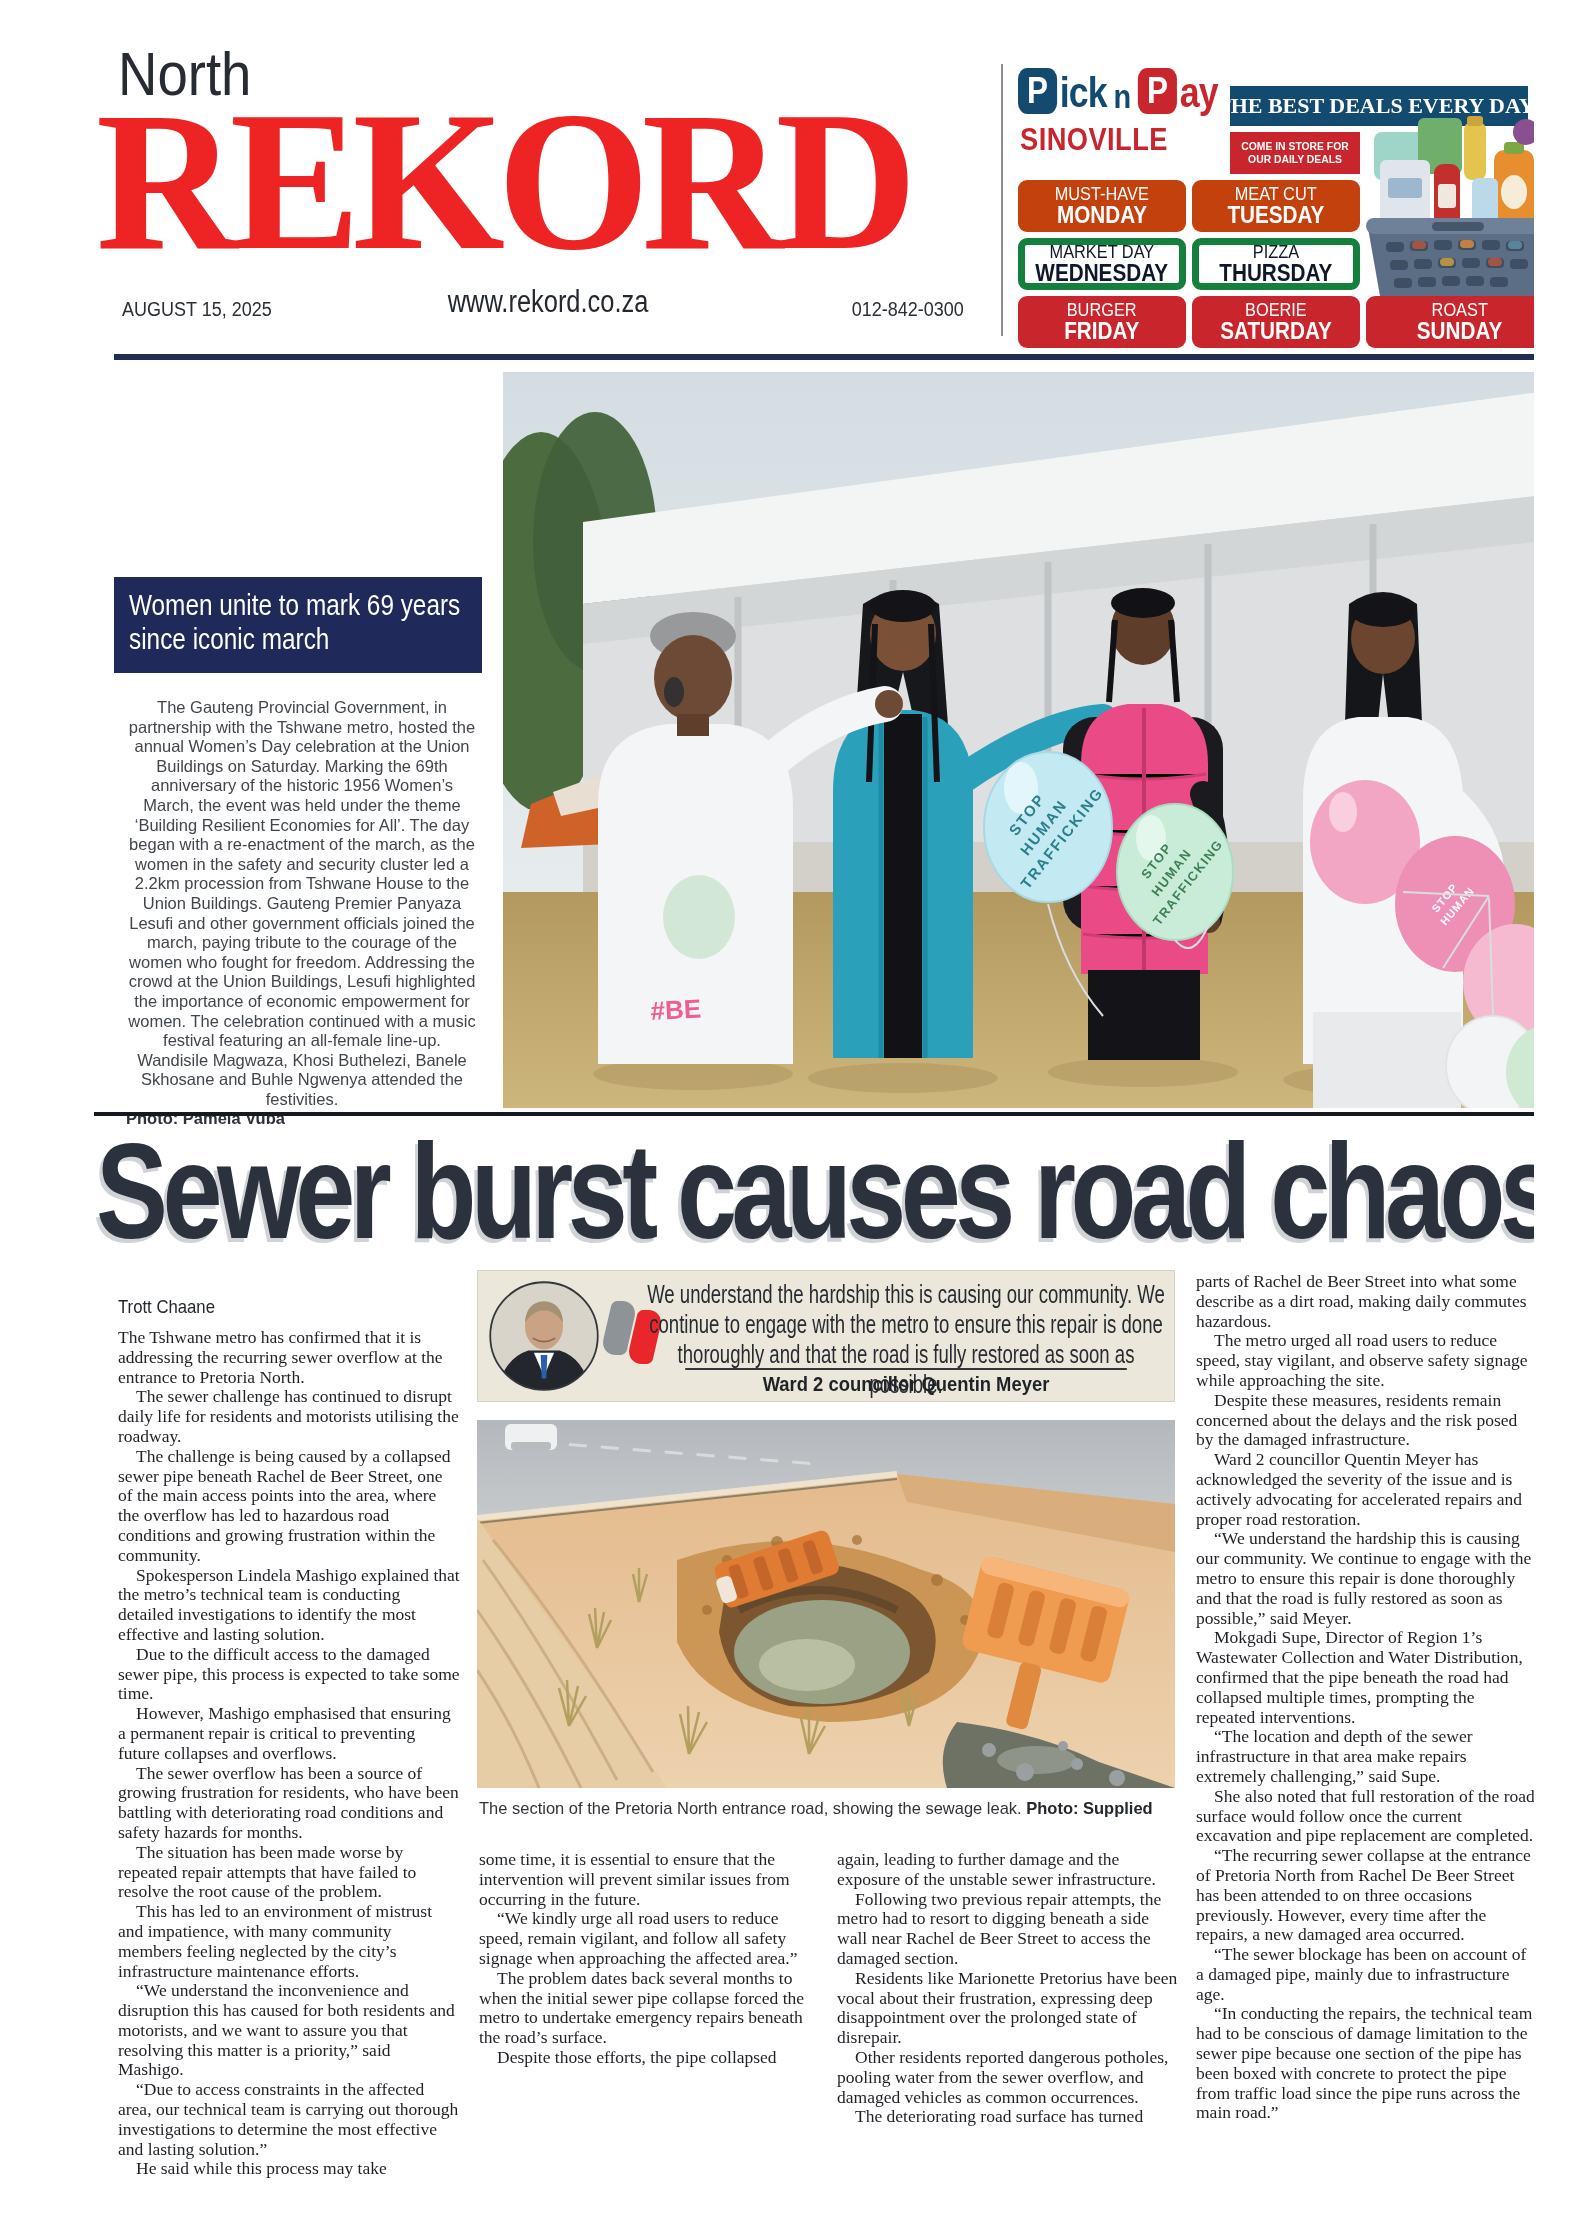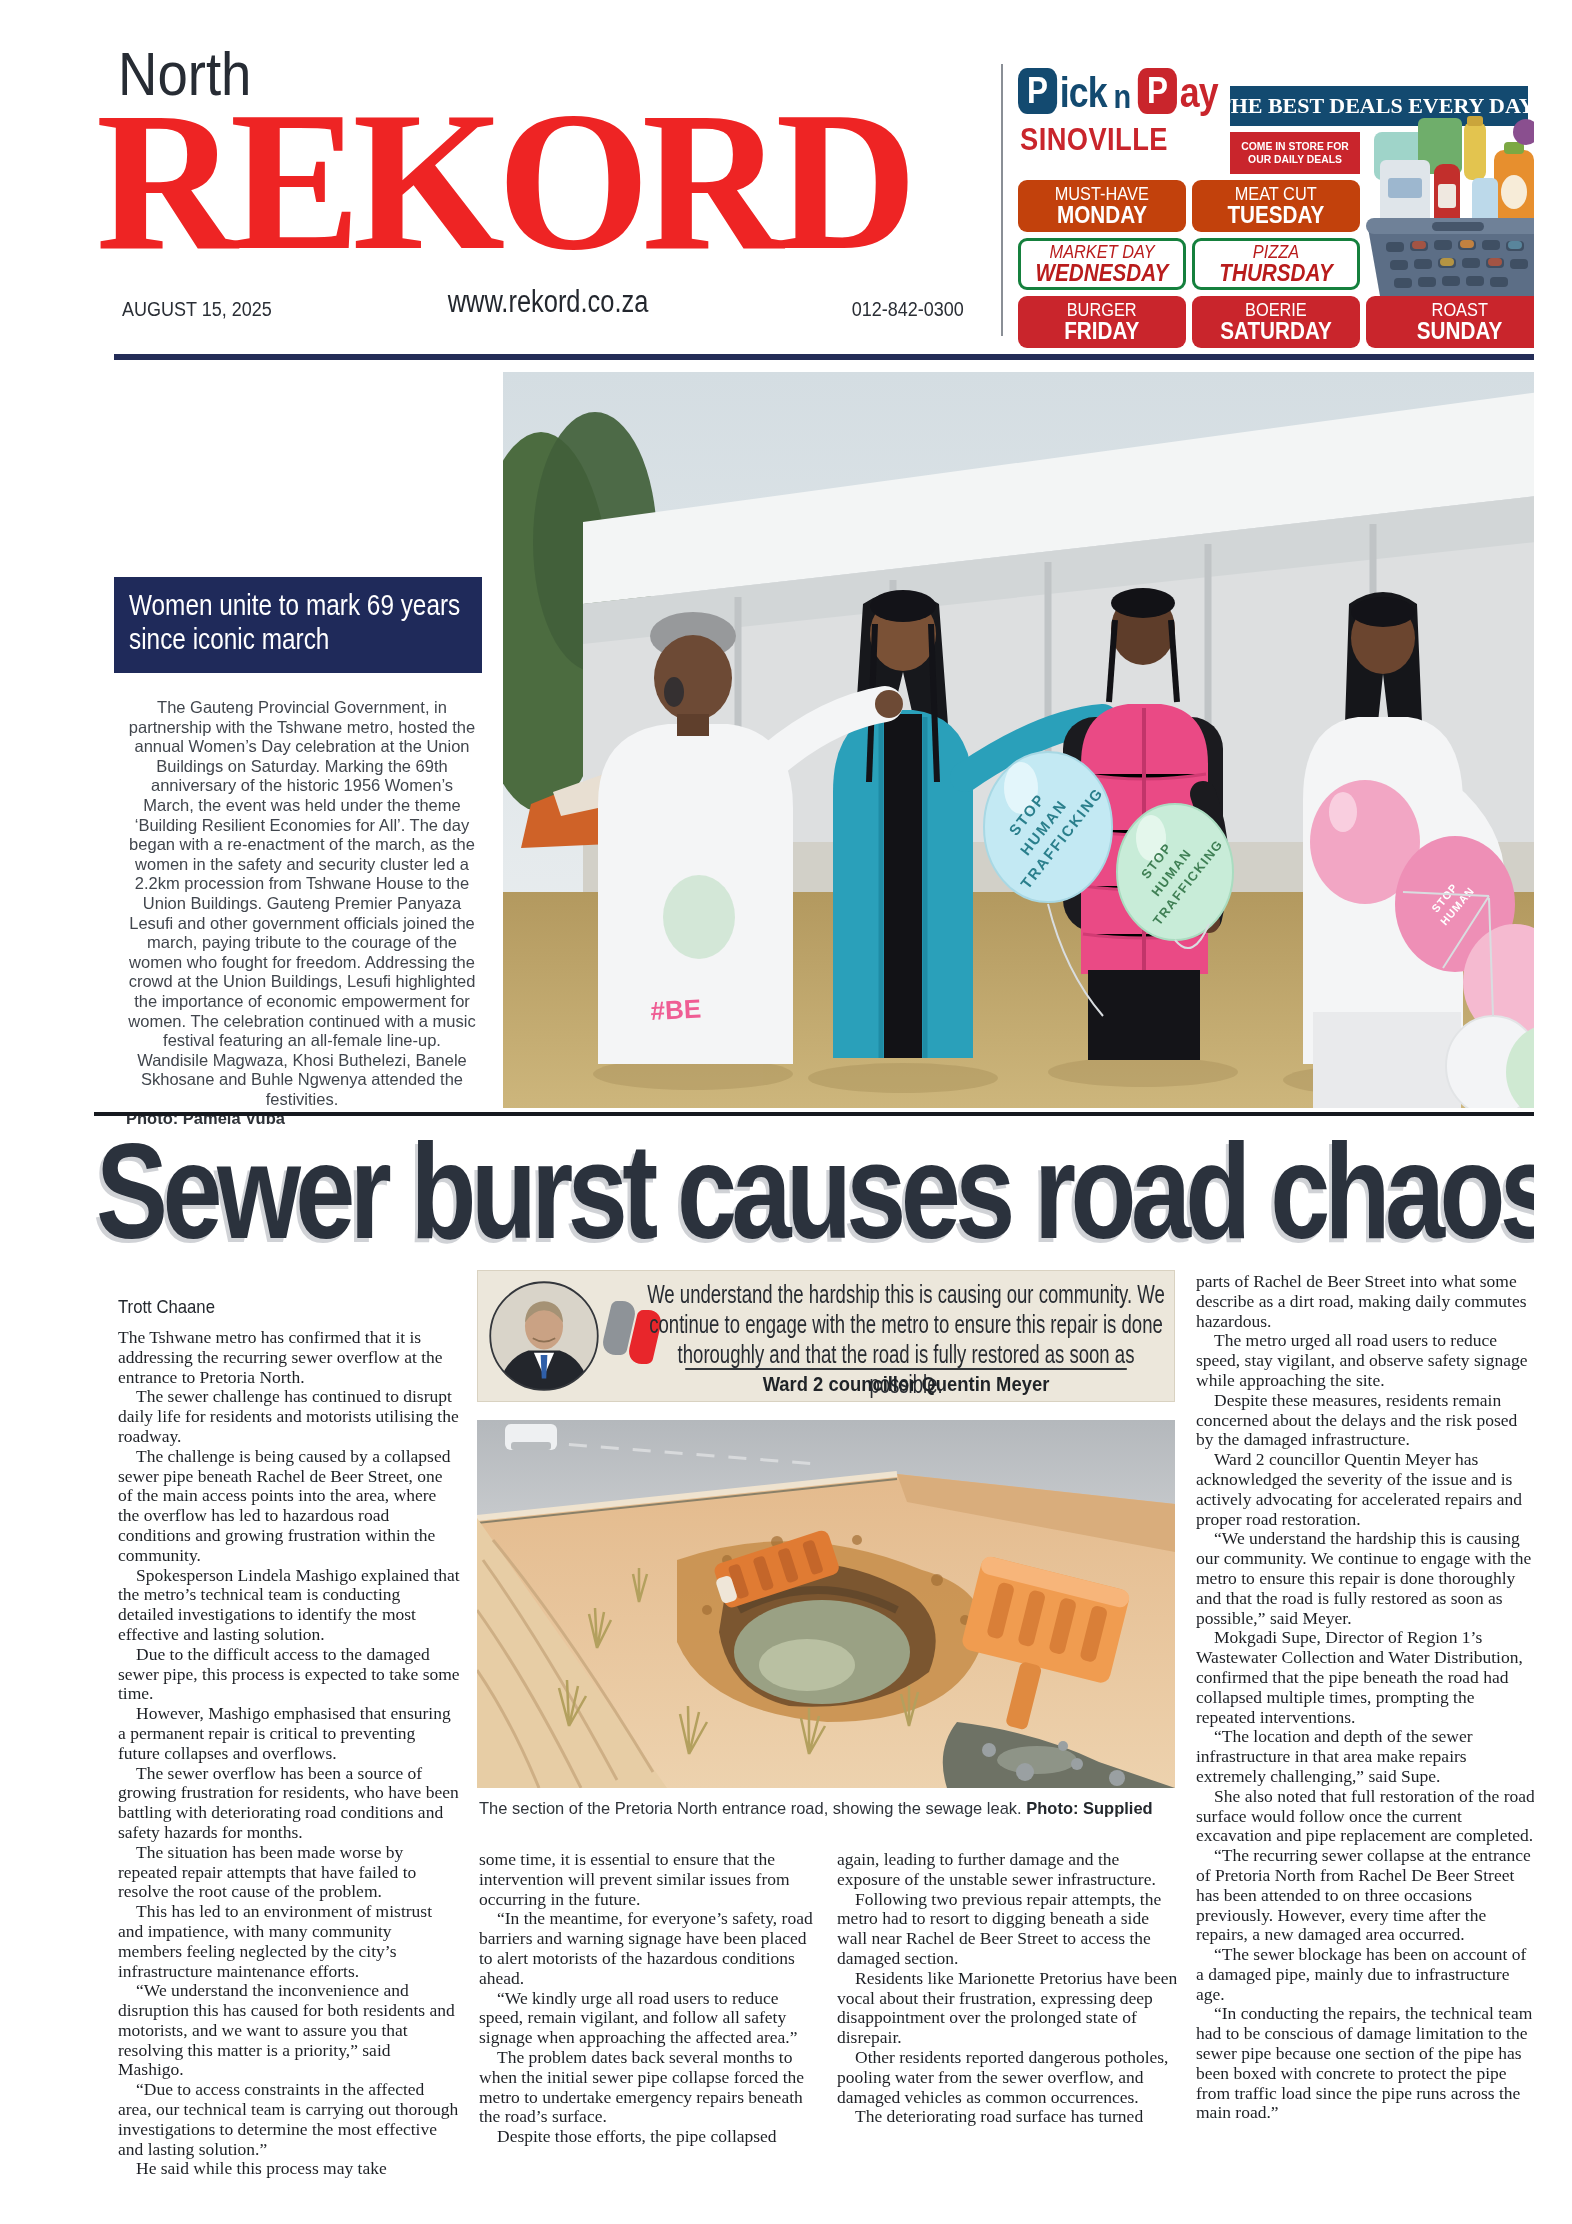--- a/index.html
+++ b/index.html
@@ -41,21 +41,21 @@
           display:flex;align-items:center;justify-content:center;text-align:center;}
   .subbox .inner{width:142px;font-size:11.5px;font-weight:700;line-height:13px;transform:scaleX(.9);}
   .basket{position:absolute;left:348px;top:52px;width:188px;height:184px;}
   .deals{position:absolute;left:0;top:120px;display:grid;grid-template-columns:168px 168px 188px;
          grid-auto-rows:52px;gap:6px;}
   .deal{border-radius:9px;display:flex;flex-direction:column;align-items:center;justify-content:center;
         line-height:1.03;box-sizing:border-box;}
   .deal .dl1{font-size:19px;transform:scaleX(.86);white-space:nowrap;}
   .deal .dl2{font-size:23px;font-weight:700;transform:scaleX(.9);white-space:nowrap;}
   .deal.navy{background:#c2410c;color:#fff;}
-  .deal.outline{background:#fff;color:#b91c1c;border:3px solid #15803d;font-style:italic;}
+  .deal.outline{background:#fff;color:#0f172a;border:7px solid #15803d;}
   .deal.red{background:#c9252c;color:#fff;}
   .deal:nth-child(1){grid-area:1/1;} .deal:nth-child(2){grid-area:1/2;}
   .deal:nth-child(3){grid-area:2/1;} .deal:nth-child(4){grid-area:2/2;}
   .deal:nth-child(5){grid-area:3/1;} .deal:nth-child(6){grid-area:3/2;} .deal:nth-child(7){grid-area:3/3;text-align:center;}
 
   
   .sb-banner{position:absolute;left:76px;top:577px;width:368px;height:96px;background:#1f2a5a;color:#fff;
              padding:11px 15px;box-sizing:border-box;overflow:hidden;}
   .sb-banner-text{width:408px;font-size:29px;line-height:34px;font-weight:500;transform:scaleX(.84);
                   transform-origin:0 0;}
@@ -462,21 +462,20 @@
     </g>
   </svg>
 
   <div class="caption">
     <span>The section of the Pretoria North entrance road, showing the sewage leak.</span>
     <b>Photo: Supplied</b>
   </div>
 
   <div id="col2" class="body-col">
       <p>some time, it is essential to ensure that the intervention will prevent similar issues from occurring in the future.</p>
-      <p>“In the meantime, for everyone’s safety, road barriers and warning signage have been placed to alert motorists of the hazardous conditions ahead.</p>
       <p>“We kindly urge all road users to reduce speed, remain vigilant, and follow all safety signage when approaching the affected area.”</p>
       <p>The problem dates back several months to when the initial sewer pipe collapse forced the metro to undertake emergency repairs beneath the road’s surface.</p>
       <p>Despite those efforts, the pipe collapsed</p>
     </div>
   <div id="col3" class="body-col">
       <p>again, leading to further damage and the exposure of the unstable sewer infrastructure.</p>
       <p>Following two previous repair attempts, the metro had to resort to digging beneath a side wall near Rachel de Beer Street to access the damaged section.</p>
       <p>Residents like Marionette Pretorius have been vocal about their frustration, expressing deep disappointment over the prolonged state of disrepair.</p>
       <p>Other residents reported dangerous potholes, pooling water from the sewer overflow, and damaged vehicles as common occurrences.</p>
       <p>The deteriorating road surface has turned</p>

